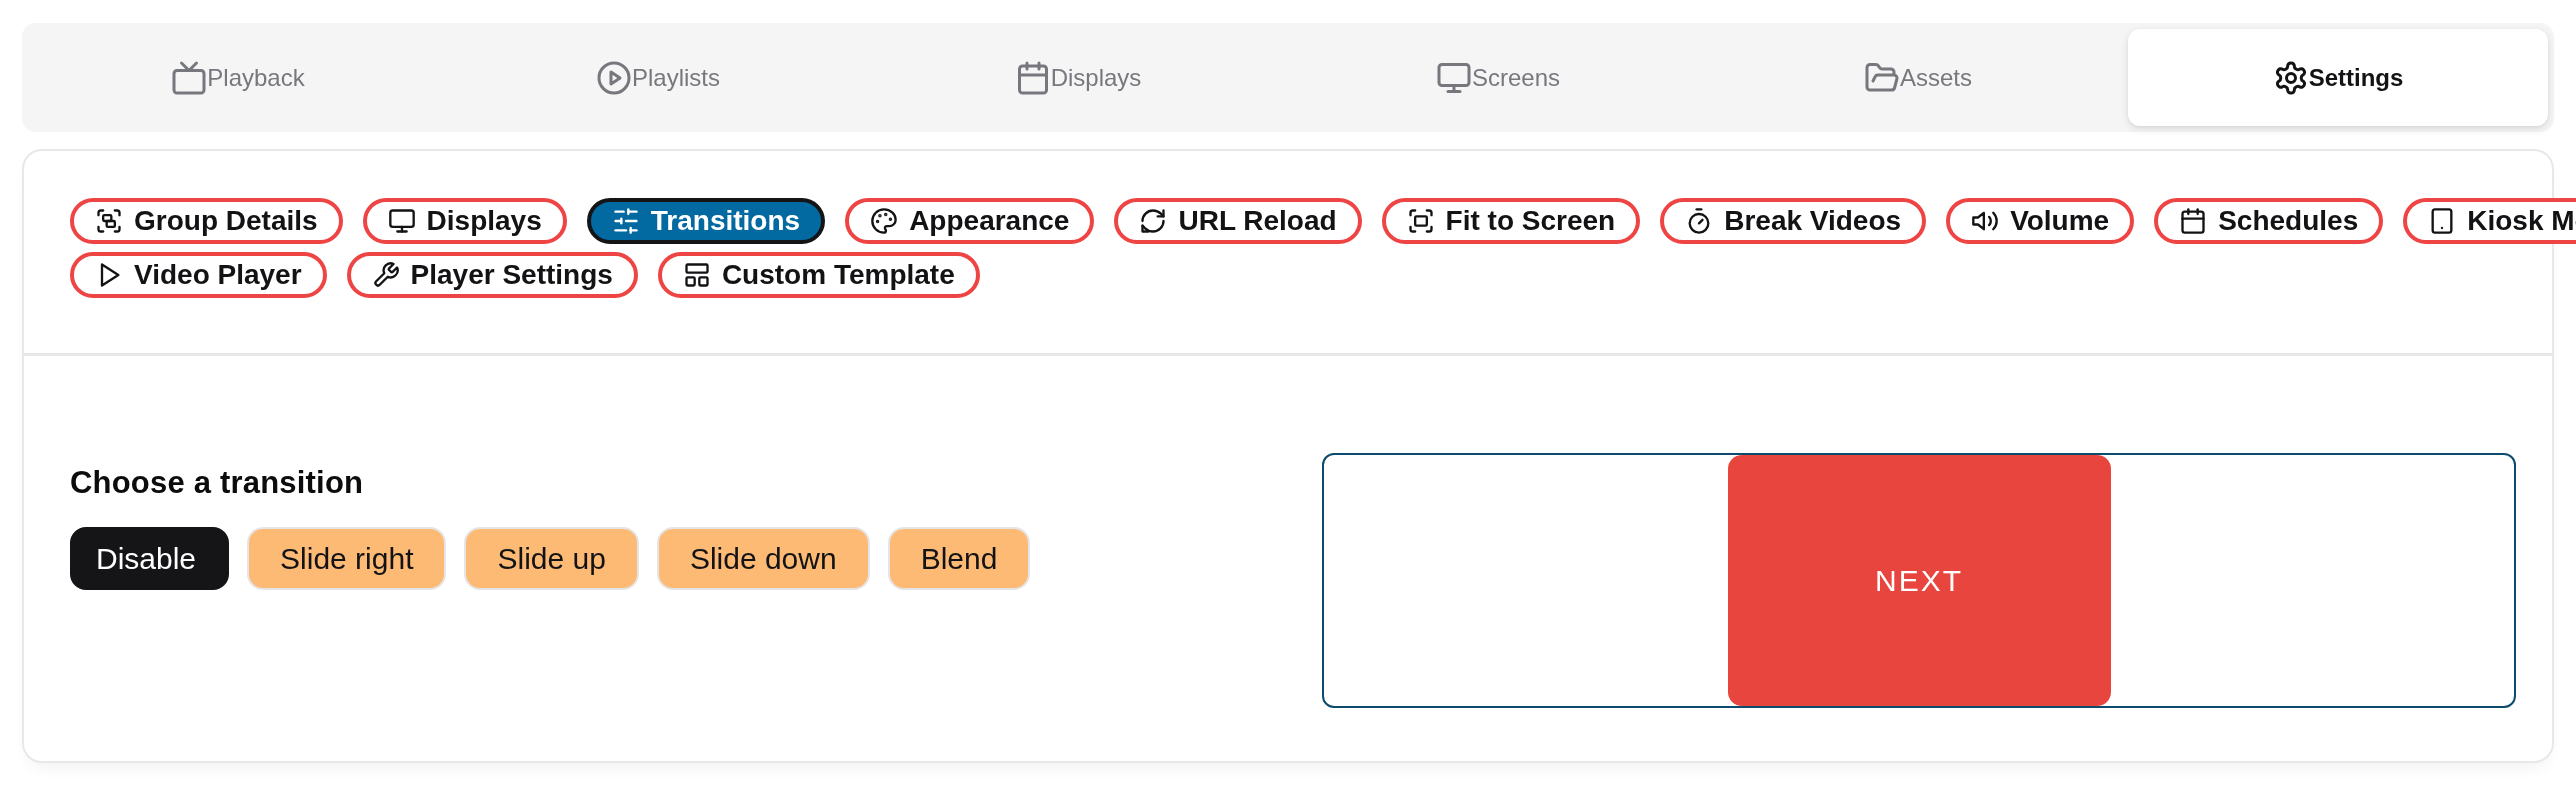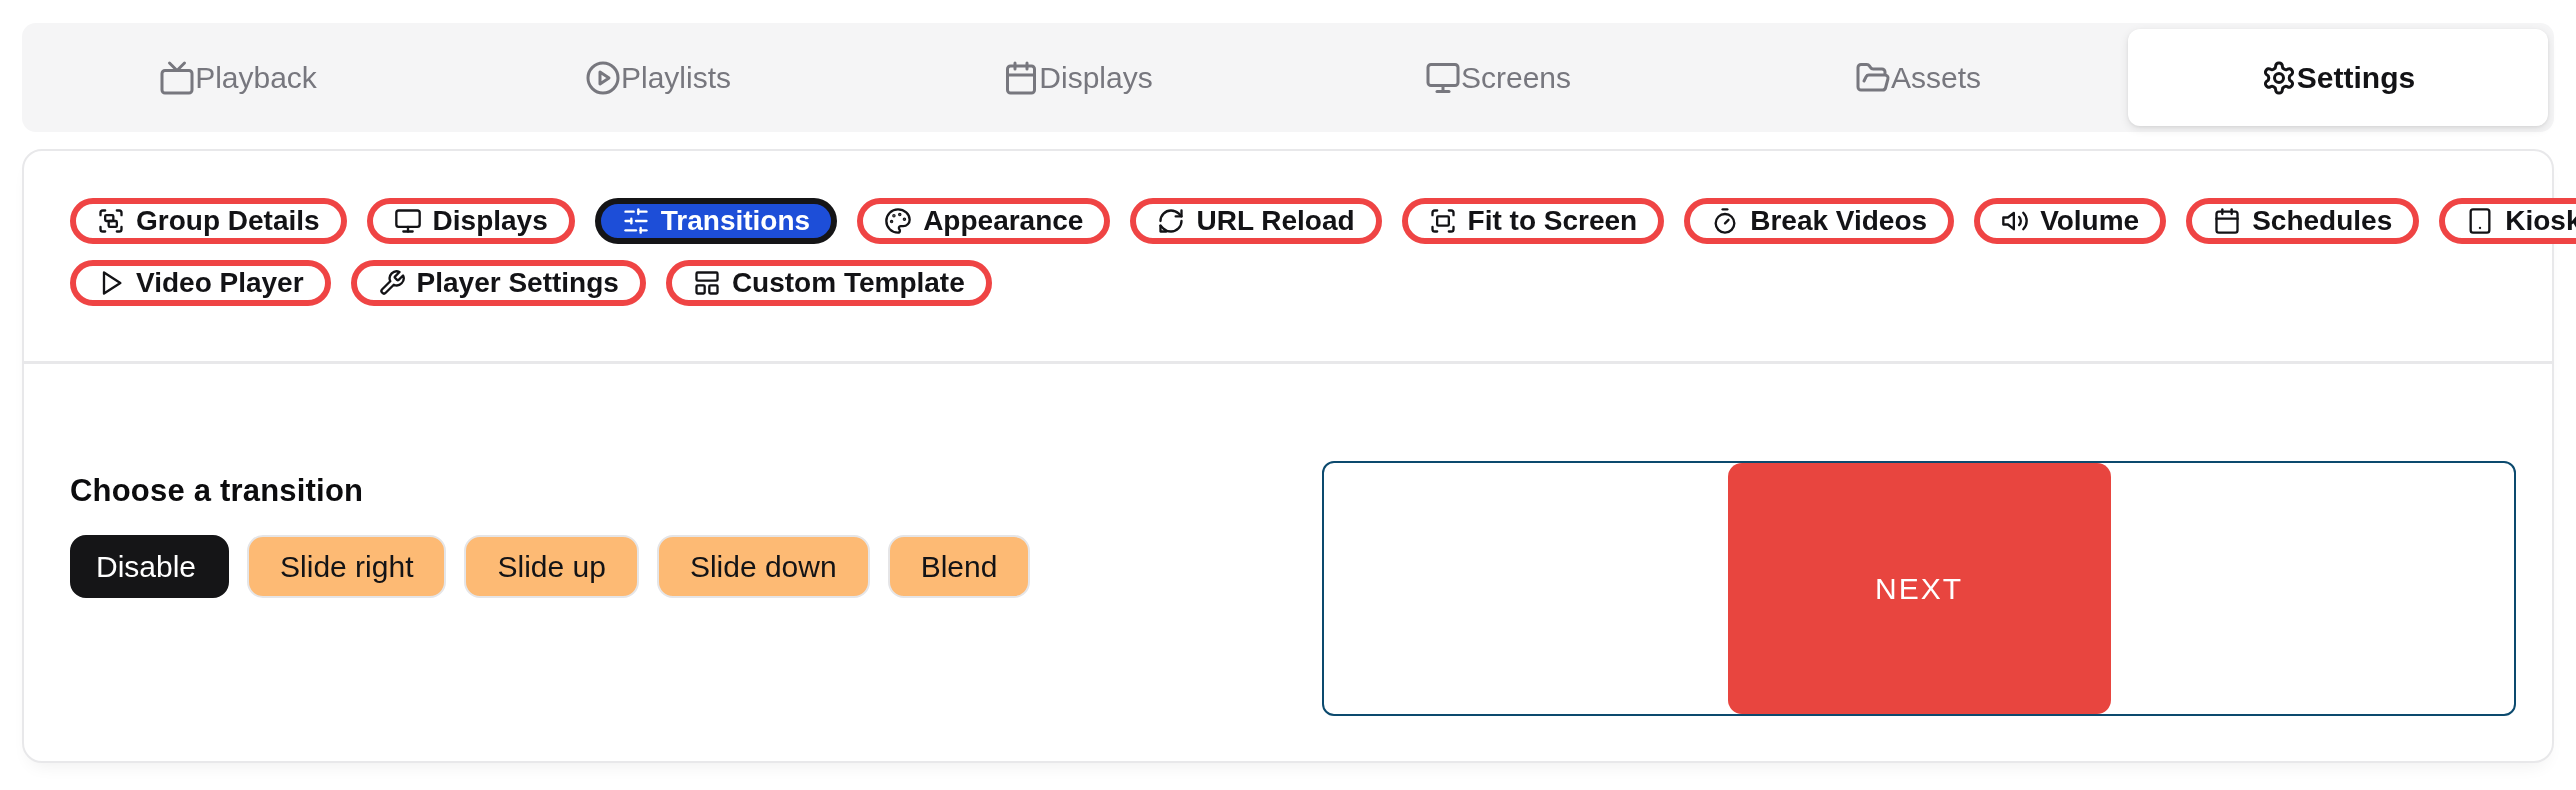--- a/index.html
+++ b/index.html
@@ -13,45 +13,45 @@
   svg { display:block; fill:none; stroke:currentColor; stroke-width:2; stroke-linecap:round; stroke-linejoin:round; }
 
   
   .top-nav {
     position:absolute; left:22px; top:23px; width:2532px; height:109px;
     background:#f5f5f6; border-radius:14px;
     display:flex; align-items:stretch; padding:6px;
   }
   .nav-tab {
     flex:1 1 0; display:flex; align-items:center; justify-content:center; gap:0;
-    color:#77777e; font-size:30px; font-weight:500; border-radius:12px; cursor:pointer;
+    color:#77777e; font-size:24px; font-weight:500; border-radius:12px; cursor:pointer;
   }
   .nav-tab .icon svg { width:36px; height:36px; }
   .nav-tab.active {
     background:#ffffff; color:#131316; font-weight:600;
     box-shadow:0 3px 10px rgba(0,0,0,0.10), 0 1px 3px rgba(0,0,0,0.06);
   }
 
   
   .card {
     position:absolute; left:22px; top:149px; width:2532px; height:614px;
     background:#ffffff; border:2px solid #e8e8ea; border-radius:20px;
     box-shadow:0 10px 18px -8px rgba(0,0,0,0.07);
   }
   .pills-section { padding:47px 46px 55px 46px; border-bottom:3px solid #e8e8ea; }
   .pill-row { display:flex; gap:20px; }
-  .pill-row + .pill-row { margin-top:16px; }
+  .pill-row + .pill-row { margin-top:8px; }
   .pill {
     height:46px; display:inline-flex; align-items:center; gap:11px;
-    padding:0 21px; border:6px solid #ef4444; border-radius:23px;
+    padding:0 21px; border:4px solid #ef4444; border-radius:23px;
     background:#ffffff; font-size:28px; font-weight:600; color:#131316;
     cursor:pointer; white-space:nowrap;
   }
   .pill .icon svg { width:28px; height:28px; }
-  .pill.active { background:#1d4ed8; border-color:#151517; color:#ffffff; }
+  .pill.active { background:#0369a1; border-color:#151517; color:#ffffff; }
 
   
   .content { display:flex; justify-content:space-between; align-items:flex-start; padding:97px 36px 0 46px; }
   .heading { font-size:31px; font-weight:600; color:#0c0c0e; margin-top:12px; letter-spacing:0.2px; }
   .options { display:flex; gap:18px; margin-top:26px; }
   .opt-btn {
     height:63px; display:inline-flex; align-items:center;
     padding:0 31px; border:2px solid #e5e5e7; border-radius:16px;
     background:#fdba74; font-size:30px; font-weight:500; color:#131316;
     cursor:pointer; white-space:nowrap;

